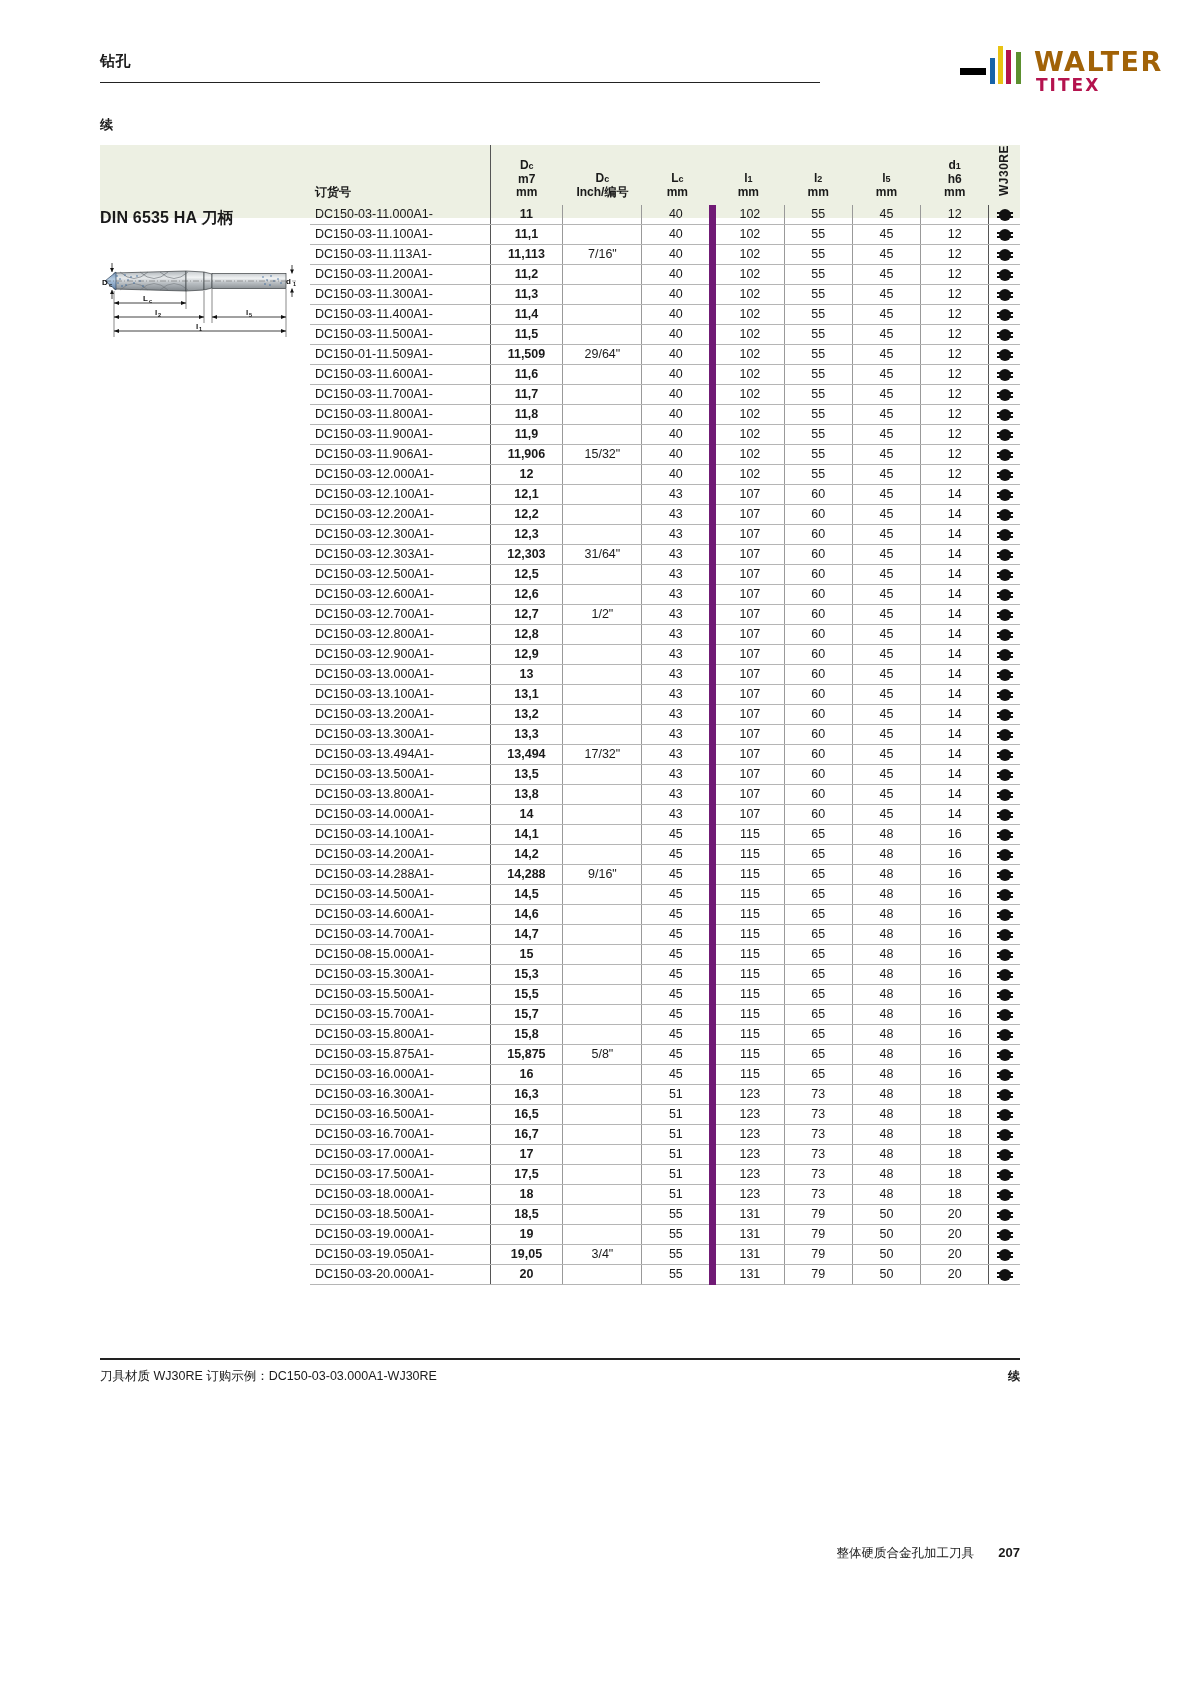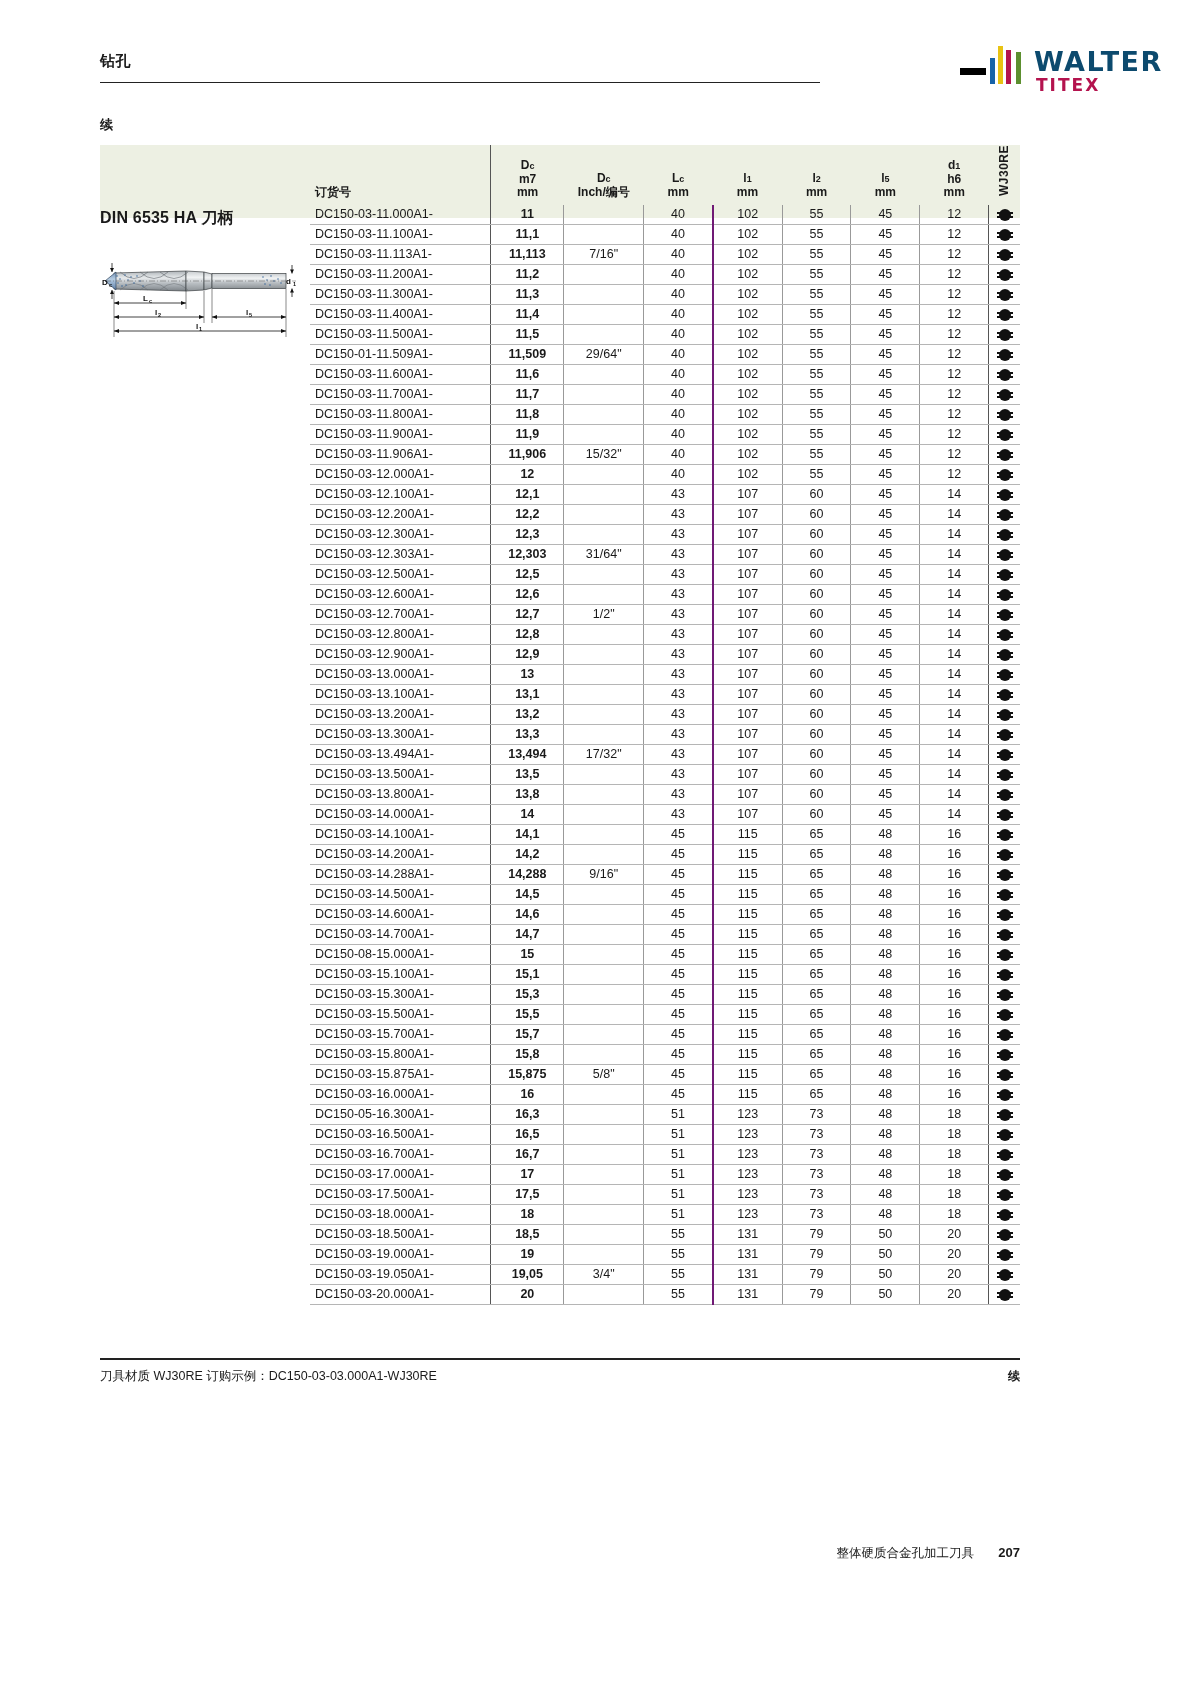--- a/index.html
+++ b/index.html
@@ -27,21 +27,21 @@
   .logo-dash{position:absolute;left:0px;top:28px;width:26px;height:7px;background:#000;}
   .bar{position:absolute;bottom:0;width:5px;}
   .logo-bars{position:absolute;left:30px;top:6px;width:40px;height:38px;}
   .b1{left:0px;height:26px;background:#1763a8;}
   .b2{left:8px;height:38px;background:#e8c313;}
   .b3{left:16px;height:34px;background:#b4134e;}
   .b4{left:26px;height:32px;background:#5c8f2f;}
   .logo-walter{
     position:absolute;left:74px;top:8px;
     font-family:"DejaVu Sans", sans-serif;
-    font-size:27px;font-weight:700;letter-spacing:1.5px;color:#0c4a6e;
+    font-size:27px;font-weight:700;letter-spacing:1.5px;color:#a16207;
     line-height:27px;
   }
   .logo-titex{
     position:absolute;left:76px;top:37px;
     font-family:"DejaVu Sans", sans-serif;
     font-size:17px;font-weight:700;letter-spacing:2px;color:#b4134e;
     line-height:17px;
   }
 
   .cont-top{position:absolute;left:100px;top:116px;font-size:13px;font-weight:700;}
@@ -79,21 +79,21 @@
     border-bottom:1px solid #b9b9b9;
     height:17px;
     line-height:15px;
     white-space:nowrap;
   }
   .tbl tr.r td{border-bottom:1px solid #b5b5b5;}
   .c-order{text-align:left!important;padding-left:5px!important;width:185px;
            border-right:1px solid #555;}
   .c-dc{width:78px;border-right:1px solid #999;font-weight:bold;}
   .c-inch{width:86px;border-right:1px solid #999;}
-  .c-lc{width:76px;border-right:2px solid #701a75;}
+  .c-lc{width:76px;border-right:7px solid #701a75;}
   .c-l1{width:76px;border-right:1px solid #999;}
   .c-l2{width:76px;border-right:1px solid #999;}
   .c-l5{width:76px;border-right:1px solid #999;}
   .c-d1{width:76px;border-right:1px solid #555;}
   .c-wj{width:34px;}
   thead th.c-order{border-right:1px solid #555;}
   .wjcell{text-align:center;}
   .wjmark{
     display:inline-block;width:12px;height:12px;border-radius:50%;
     background:#111;position:relative;vertical-align:middle;
@@ -721,31 +721,20 @@
           <td class="c-dc">15</td>
           <td class="c-inch"></td>
           <td class="c-lc">45</td>
           <td class="c-l1">115</td>
           <td class="c-l2">65</td>
           <td class="c-l5">48</td>
           <td class="c-d1">16</td>
           <td class="c-wj wjcell"><span class="wjmark"></span></td>
         </tr>
         <tr class="r">
-          <td class="c-order">DC150-03-15.100A1-</td>
-          <td class="c-dc">15,1</td>
-          <td class="c-inch"></td>
-          <td class="c-lc">45</td>
-          <td class="c-l1">115</td>
-          <td class="c-l2">65</td>
-          <td class="c-l5">48</td>
-          <td class="c-d1">16</td>
-          <td class="c-wj wjcell"><span class="wjmark"></span></td>
-        </tr>
-        <tr class="r">
           <td class="c-order">DC150-03-15.300A1-</td>
           <td class="c-dc">15,3</td>
           <td class="c-inch"></td>
           <td class="c-lc">45</td>
           <td class="c-l1">115</td>
           <td class="c-l2">65</td>
           <td class="c-l5">48</td>
           <td class="c-d1">16</td>
           <td class="c-wj wjcell"><span class="wjmark"></span></td>
         </tr>
@@ -798,21 +787,21 @@
           <td class="c-dc">16</td>
           <td class="c-inch"></td>
           <td class="c-lc">45</td>
           <td class="c-l1">115</td>
           <td class="c-l2">65</td>
           <td class="c-l5">48</td>
           <td class="c-d1">16</td>
           <td class="c-wj wjcell"><span class="wjmark"></span></td>
         </tr>
         <tr class="r">
-          <td class="c-order">DC150-05-16.300A1-</td>
+          <td class="c-order">DC150-03-16.300A1-</td>
           <td class="c-dc">16,3</td>
           <td class="c-inch"></td>
           <td class="c-lc">51</td>
           <td class="c-l1">123</td>
           <td class="c-l2">73</td>
           <td class="c-l5">48</td>
           <td class="c-d1">18</td>
           <td class="c-wj wjcell"><span class="wjmark"></span></td>
         </tr>
         <tr class="r">

